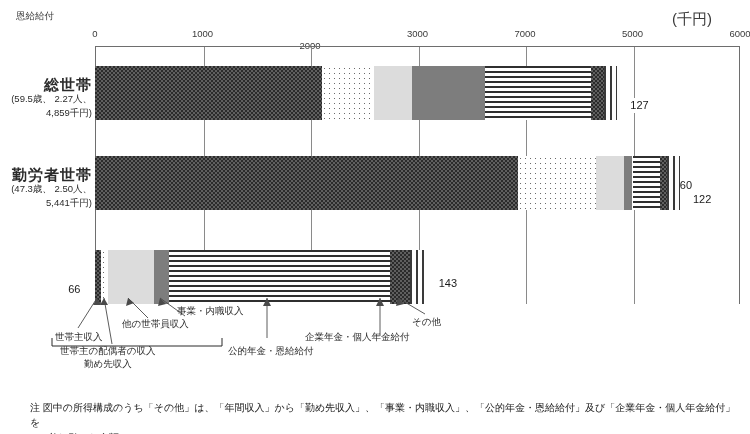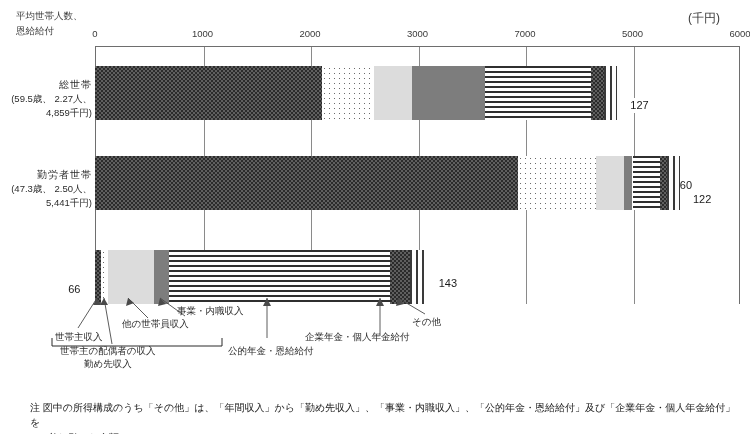--- a/index.html
+++ b/index.html
@@ -13,21 +13,21 @@
   }
   .abs{position:absolute;}
 
   
   #chart-title-left{
     left:16px;top:8px;width:92px;
     font-size:9.5px;line-height:15px;color:#3a3a3a;
     text-align:left;
   }
   #unit-label{
-    left:688px;top:10px;font-size:12px;color:#3a3a3a;
+    left:672px;top:10px;font-size:15px;color:#3a3a3a;
   }
   #axis-ticks{left:95px;top:28px;width:645px;height:14px;}
   #axis-ticks .tk{
     position:absolute;top:0;font-size:9.5px;color:#3a3a3a;
     transform:translateX(-50%);white-space:nowrap;
   }
 
   
   #plot-frame{
     left:95px;top:46px;width:645px;height:258px;
@@ -82,48 +82,47 @@
     padding:1px 3px;
     white-space:nowrap;
     line-height:13px;
   }
 
   
   .rowcap{
     position:absolute;text-align:right;width:92px;left:0;
     font-size:9.5px;color:#2b2b2b;line-height:14px;
   }
-  .rowcap .nm{font-weight:normal;font-size:10px;letter-spacing:1px;}
+  .rowcap .nm{font-weight:bold;font-size:15px;letter-spacing:1px;}
 
   
   .anno{
     position:absolute;font-size:9.5px;color:#2b2b2b;white-space:nowrap;
   }
 
   
   #footnote{
     left:30px;top:400px;width:712px;
     font-size:10px;line-height:15px;color:#1a1a1a;
   }
   #footnote .ln2{padding-left:18px;}
 </style>
 </head>
 <body>
 
 <div class="abs" id="chart-title-left">
-  <div>平均世帯人数、</div>
   <div>恩給給付</div>
 </div>
 
 <div class="abs" id="unit-label">(千円)</div>
 
 <div class="abs" id="axis-ticks">
     <div class="tk" style="left: 0px;">0</div>
     <div class="tk" style="left: 107.5px;">1000</div>
-    <div class="tk" style="left: 215px;">2000</div>
+    <div class="tk" style="left: 215px; margin-top: 12px;">2000</div>
     <div class="tk" style="left: 322.5px;">3000</div>
     <div class="tk" style="left: 430px;">7000</div>
     <div class="tk" style="left: 537.5px;">5000</div>
     <div class="tk" style="left: 645px;">6000</div>
   </div>
 
 <div class="abs" id="plot-frame">
     <div class="gridline" style="left: 107.5px;"></div>
     <div class="gridline" style="left: 215px;"></div>
     <div class="gridline" style="left: 322.5px;"></div>

